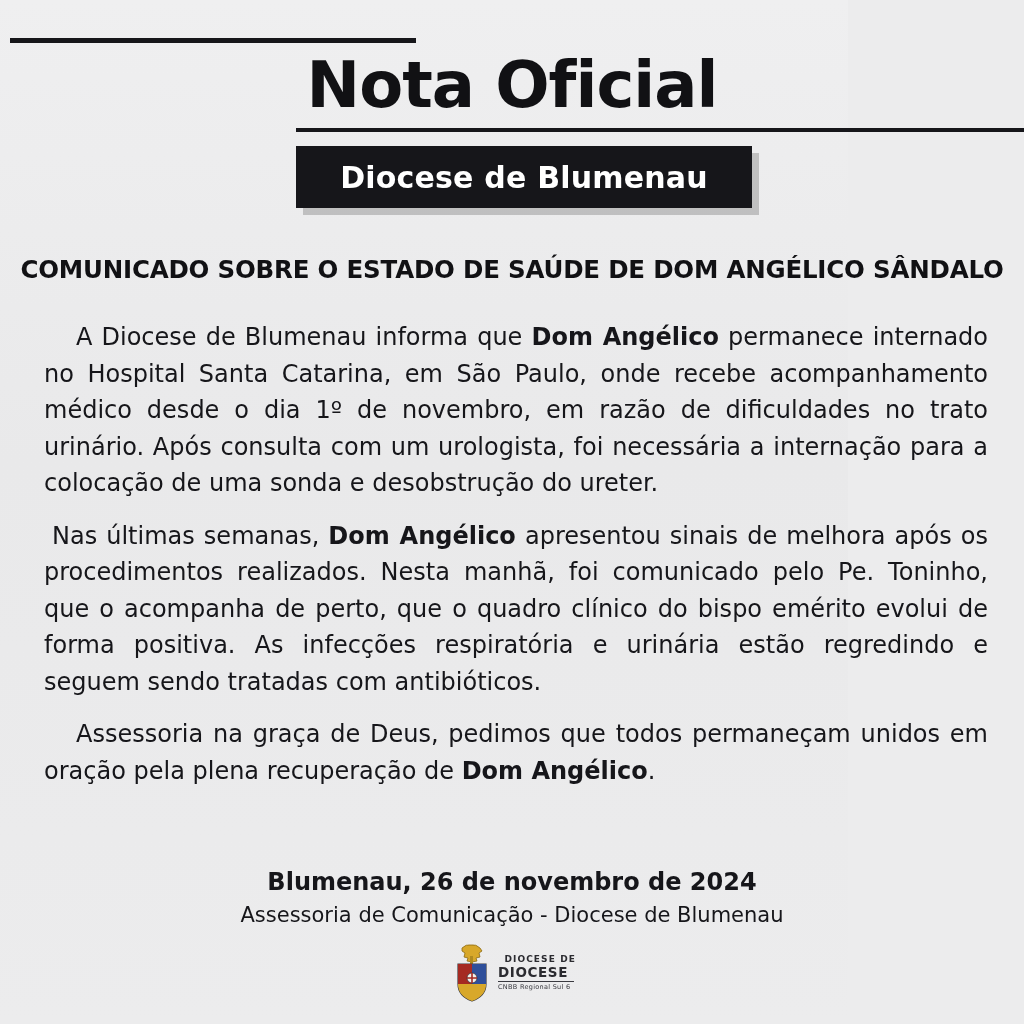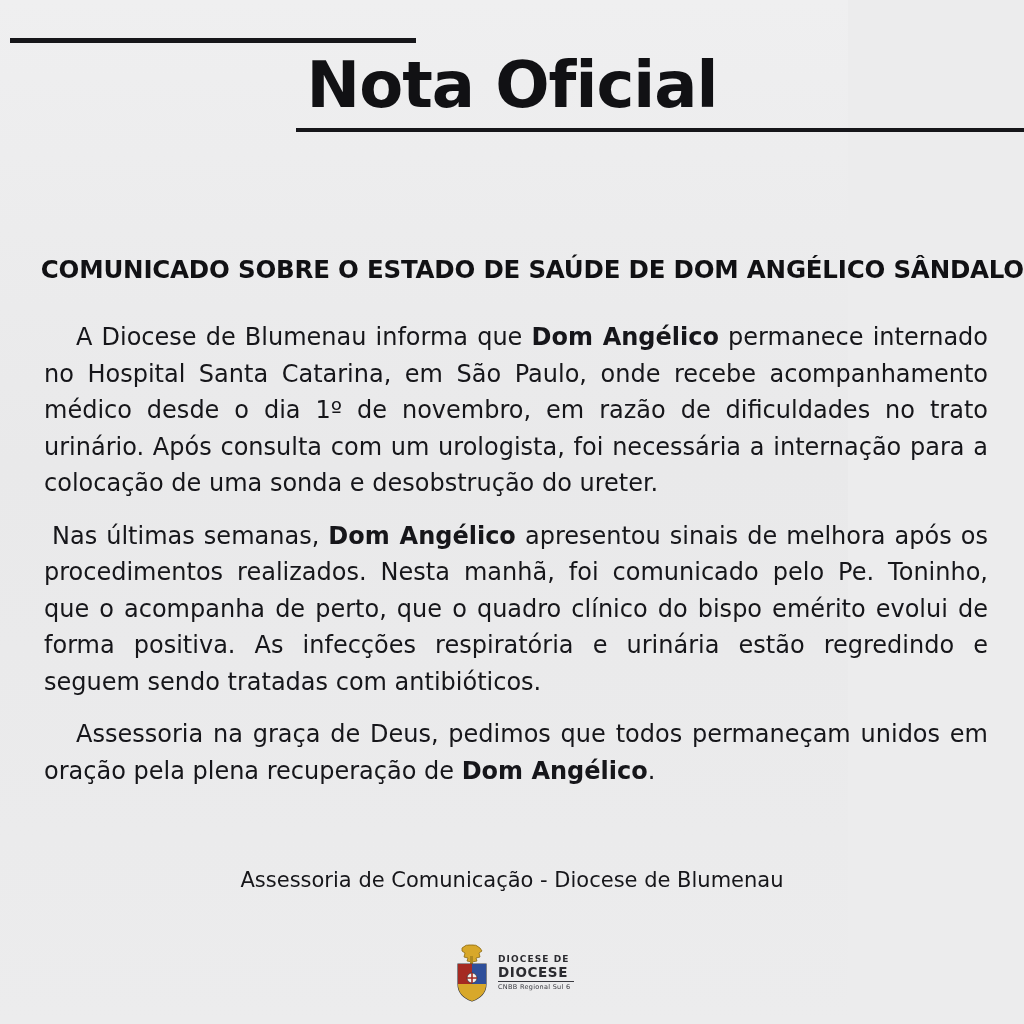--- a/index.html
+++ b/index.html
@@ -80,21 +80,21 @@
     font-weight: bold;
     letter-spacing: 0.2px;
   }
 
   
   .comunicado {
     position: absolute;
     top: 255px;
     left: 0;
     width: 1024px;
-    text-align: right;
+    text-align: center;
     font-size: 24.5px;
     font-weight: bold;
     color: #111114;
     letter-spacing: -0.2px;
   }
 
   
   .body-text {
     position: absolute;
     top: 303px;
@@ -165,20 +165,21 @@
     top: 16px;
     width: 78px;
     text-align: left;
   }
   .logo-l1 {
     font-size: 9px;
     letter-spacing: 1.1px;
     font-weight: bold;
     color: #2b2b30;
     line-height: 11px;
+    text-align: right;
   }
   .logo-l2 {
     font-size: 13.5px;
     letter-spacing: 0.6px;
     font-weight: bold;
     color: #2b2b30;
     line-height: 15px;
   }
   .logo-l3 {
     font-size: 6.5px;
@@ -198,30 +199,34 @@
 
 <div class="page">
 
   <div class="top-rule"></div>
 
   <div class="title-wrap">
     <div class="main-title">Nota Oficial</div>
   </div>
   <div class="title-underline"></div>
 
+  <div class="pill">
+    <span class="pill-text">Diocese de Blumenau</span>
+  </div>
 
   <div class="comunicado">COMUNICADO SOBRE O ESTADO DE SAÚDE DE DOM ANGÉLICO SÂNDALO</div>
 
   <div class="body-text">
     <p><span class="ind"></span><span id="p1"><span>A Diocese de Blumenau informa que </span><b>Dom Angélico</b><span> permanece internado no Hospital Santa Catarina, em São Paulo, onde recebe acompanhamento médico desde o dia 1º de novembro, em razão de dificuldades no trato urinário. Após consulta com um urologista, foi necessária a internação para a colocação de uma sonda e desobstrução do ureter.</span></span></p>
     <p><span class="ind-sm"></span><span id="p2"><span>Nas últimas semanas, </span><b>Dom Angélico</b><span> apresentou sinais de melhora após os procedimentos realizados. Nesta manhã, foi comunicado pelo Pe. Toninho, que o acompanha de perto, que o quadro clínico do bispo emérito evolui de forma positiva. As infecções respiratória e urinária estão regredindo e seguem sendo tratadas com antibióticos.</span></span></p>
     <p><span class="ind"></span><span id="p4"><span>Assessoria na graça de Deus, pedimos que todos permaneçam unidos em oração pela plena recuperação de </span><b>Dom Angélico</b><span>.</span></span></p>
   </div>
 
   <div class="footer">
+    <div class="place-date">Blumenau, 26 de novembro de 2024</div>
     <div class="dept">Assessoria de Comunicação - Diocese de Blumenau</div>
   </div>
 
   <div class="logo">
     <div class="logo-inner">
       <svg class="crest" viewBox="0 0 40 60">
         <path d="M10 6 q4 -4 9 -3 q5 -1 9 3 l2 3 l-3 2 l1 4 l-4 1 l1 3 l-5 1 l-5 -1 l1 -3 l-4 -1 l1 -4 l-3 -2 z" fill="#d8a82a" stroke="#8d6b14" stroke-width="0.8"></path>
         <rect x="18" y="14" width="3" height="14" fill="#b08a20"></rect>
         <path d="M6 22 h28 v20 q0 12 -14 17 q-14 -5 -14 -17 z" fill="#f2f1ec" stroke="#3a3a40" stroke-width="1.2"></path>
         <path d="M6 22 h14 v20 h-14 z" fill="#a52a22"></path>

